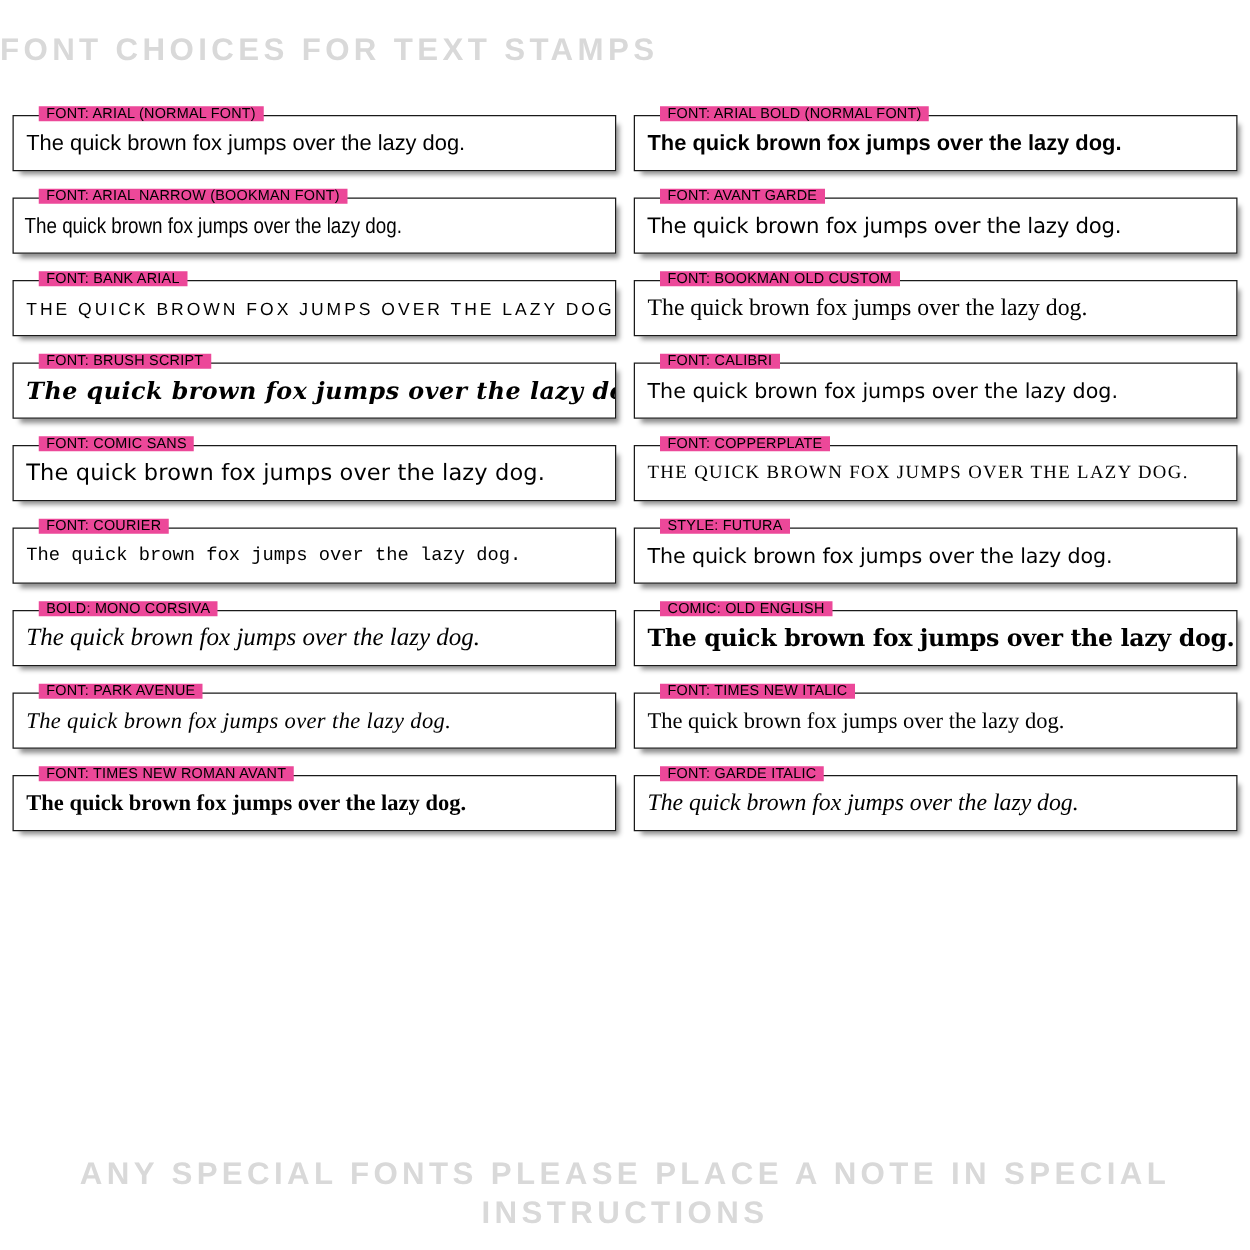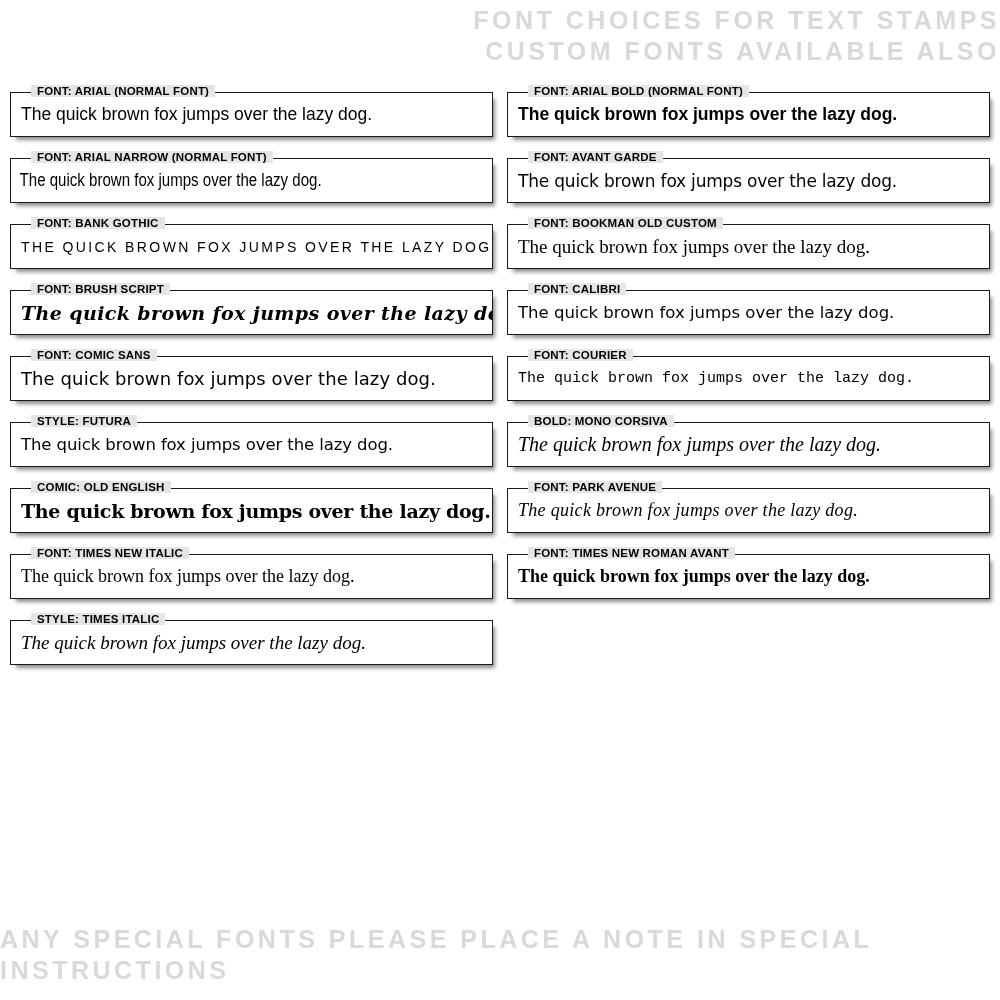--- a/index.html
+++ b/index.html
@@ -14,36 +14,37 @@
 
   .page {
     position: relative;
     width: 1000px;
     height: 1000px;
     box-sizing: border-box;
   }
 
   
   .header {
-    text-align: right;
+    text-align: left;
     color: #d9d9d9;
     font-family: "Liberation Sans", sans-serif;
     font-weight: 700;
     letter-spacing: 3.5px;
     font-size: 25px;
     line-height: 31px;
-    padding-top: 5px;
+    padding-top: 25px;
   }
   .header .line2 { display: block; }
 
   .footer {
     position: absolute;
     left: 0;
     right: 0;
     bottom: 14px;
+    text-align: center;
     color: #d9d9d9;
     font-family: "Liberation Sans", sans-serif;
     font-weight: 700;
     letter-spacing: 3.5px;
     font-size: 25px;
     line-height: 31px;
   }
 
   
   .grid {
@@ -67,24 +68,24 @@
     height: 45px;
     box-shadow: 4px 5px 4px -2px rgba(0,0,0,0.45);
     display: flex;
     align-items: center;
   }
 
   .card .label {
     position: absolute;
     top: -8px;
     left: 20px;
-    background: #e5e5e5;
+    background: #ec4899;
     padding: 0 6px;
     font-family: "Liberation Sans", sans-serif;
-    font-weight: 700;
+    font-weight: 400;
     font-size: 11.5px;
     letter-spacing: 0.2px;
     color: #000000;
     white-space: nowrap;
   }
 
   .card .sample {
     padding: 0 10px;
     white-space: nowrap;
     color: #000000;
@@ -113,51 +114,50 @@
   .f-timesbold    { font-family: "Liberation Serif", serif; font-size: 18px; font-weight: 700; }
   .f-timesitalic  { font-family: "Liberation Serif", serif; font-size: 19px; font-style: italic; }
 </style>
 </head>
 <body>
 
 <div class="page">
 
   <div class="header">
     <span>FONT CHOICES FOR TEXT STAMPS</span>
-    <span class="line2">CUSTOM FONTS AVAILABLE ALSO</span>
   </div>
 
   <div class="grid">
       <div class="cell">
         <div class="card">
           <div class="label">FONT: ARIAL (NORMAL FONT)</div>
           <div class="sample f-arial">The quick brown fox jumps over the lazy dog.</div>
         </div>
       </div>
       <div class="cell">
         <div class="card">
           <div class="label">FONT: ARIAL BOLD (NORMAL FONT)</div>
           <div class="sample f-arialbold">The quick brown fox jumps over the lazy dog.</div>
         </div>
       </div>
       <div class="cell">
         <div class="card">
-          <div class="label">FONT: ARIAL NARROW (NORMAL FONT)</div>
+          <div class="label">FONT: ARIAL NARROW (BOOKMAN FONT)</div>
           <div class="sample f-arialnarrow">The quick brown fox jumps over the lazy dog.</div>
         </div>
       </div>
       <div class="cell">
         <div class="card">
           <div class="label">FONT: AVANT GARDE</div>
           <div class="sample f-avantgarde">The quick brown fox jumps over the lazy dog.</div>
         </div>
       </div>
       <div class="cell">
         <div class="card">
-          <div class="label">FONT: BANK GOTHIC</div>
+          <div class="label">FONT: BANK ARIAL</div>
           <div class="sample f-bankgothic">The quick brown fox jumps over the lazy dog.</div>
         </div>
       </div>
       <div class="cell">
         <div class="card">
           <div class="label">FONT: BOOKMAN OLD CUSTOM</div>
           <div class="sample f-bookman">The quick brown fox jumps over the lazy dog.</div>
         </div>
       </div>
       <div class="cell">
@@ -173,20 +173,26 @@
         </div>
       </div>
       <div class="cell">
         <div class="card">
           <div class="label">FONT: COMIC SANS</div>
           <div class="sample f-comicsans">The quick brown fox jumps over the lazy dog.</div>
         </div>
       </div>
       <div class="cell">
         <div class="card">
+          <div class="label">FONT: COPPERPLATE</div>
+          <div class="sample f-copperplate">The quick brown fox jumps over the lazy dog.</div>
+        </div>
+      </div>
+      <div class="cell">
+        <div class="card">
           <div class="label">FONT: COURIER</div>
           <div class="sample f-courier">The quick brown fox jumps over the lazy dog.</div>
         </div>
       </div>
       <div class="cell">
         <div class="card">
           <div class="label">STYLE: FUTURA</div>
           <div class="sample f-futura">The quick brown fox jumps over the lazy dog.</div>
         </div>
       </div>
@@ -215,21 +221,21 @@
         </div>
       </div>
       <div class="cell">
         <div class="card">
           <div class="label">FONT: TIMES NEW ROMAN AVANT</div>
           <div class="sample f-timesbold">The quick brown fox jumps over the lazy dog.</div>
         </div>
       </div>
       <div class="cell">
         <div class="card">
-          <div class="label">STYLE: TIMES ITALIC</div>
+          <div class="label">FONT: GARDE ITALIC</div>
           <div class="sample f-timesitalic">The quick brown fox jumps over the lazy dog.</div>
         </div>
       </div>
     </div>
 
   <div class="footer">
     <span>ANY SPECIAL FONTS PLEASE PLACE A NOTE</span>
     <span class="line2">IN SPECIAL INSTRUCTIONS</span>
   </div>
 

